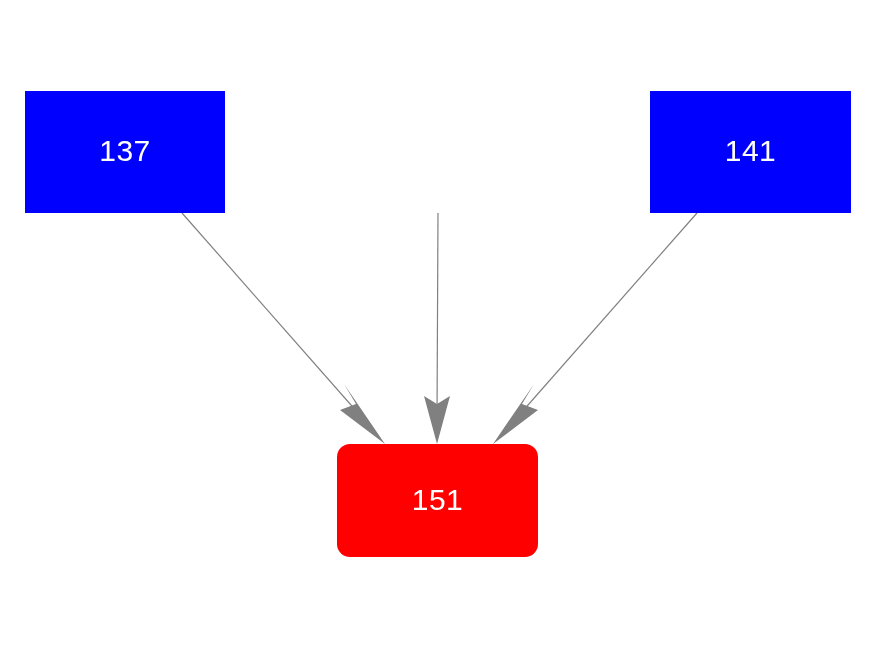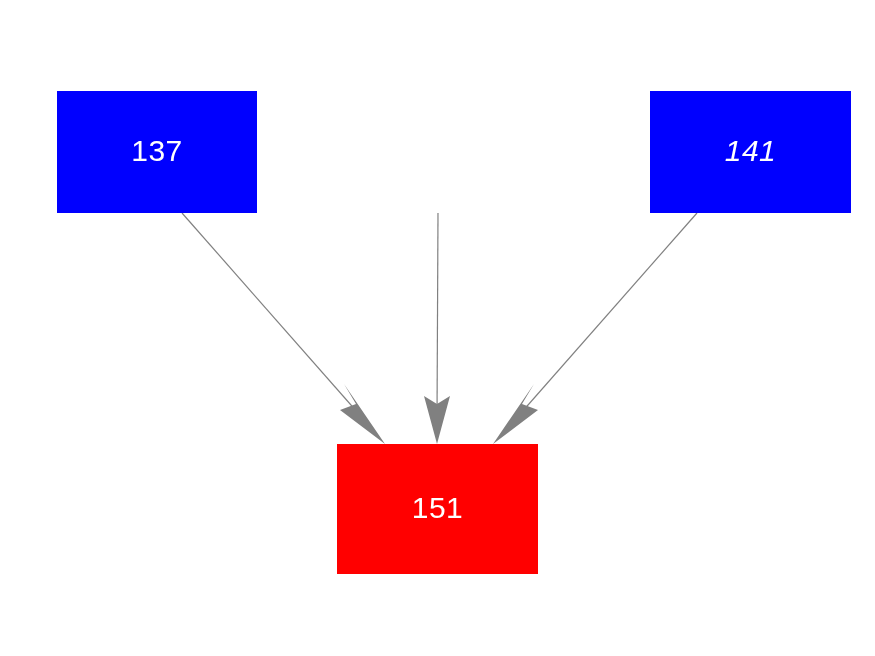--- a/index.html
+++ b/index.html
@@ -58,26 +58,26 @@
       <line x1="438" y1="213" x2="437" y2="420" stroke="#808080" stroke-width="1.2"></line>
       <polygon points="437,444 424,396 437,404 450,396" fill="#808080"></polygon>
     </g>
 
     <g>
       <line x1="697" y1="213" x2="506" y2="430" stroke="#808080" stroke-width="1.2"></line>
       <polygon points="493,444 538,410 522,404 534,384" fill="#808080"></polygon>
     </g>
   </svg>
 
-  <div class="node" style="left:25px; top:91px; width:200px; height:122px; background:#0000ff;margin-left:32px;">
+  <div class="node" style="left:25px; top:91px; width:200px; height:122px; background:#0000ff;">
     <span class="node-label">137</span>
   </div>
 
 
-  <div class="node" style="left:650px; top:91px; width:201px; height:122px; background:#0000ff;font-style:italic;">
+  <div class="node" style="left:650px; top:91px; width:201px; height:122px; background:#0000ff;">
     <span class="node-label">141</span>
   </div>
 
-  <div class="node" style="left:337px; top:444px; width:201px; height:130px; background:#ff0000;">
+  <div class="node" style="left:337px; top:444px; width:201px; height:113px; background:#ff0000;border-radius:13px;">
     <span class="node-label">151</span>
   </div>
 
 </div>
 
 </body></html>

